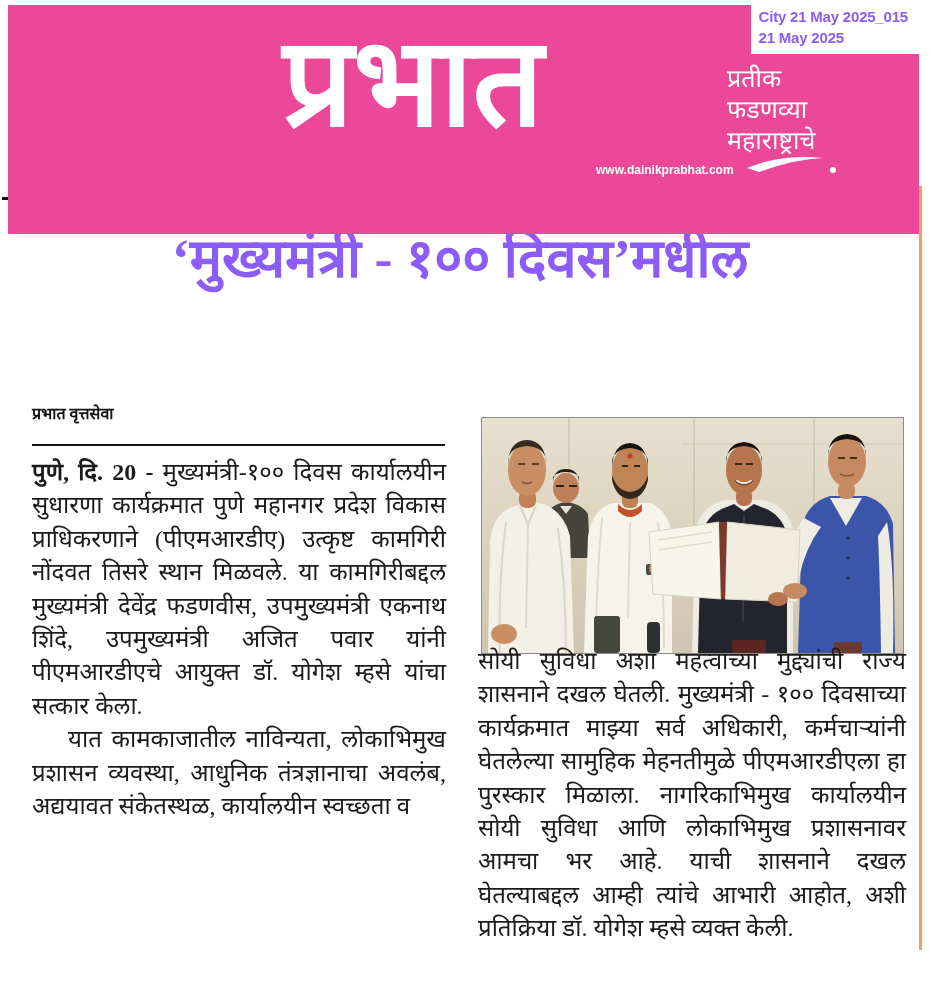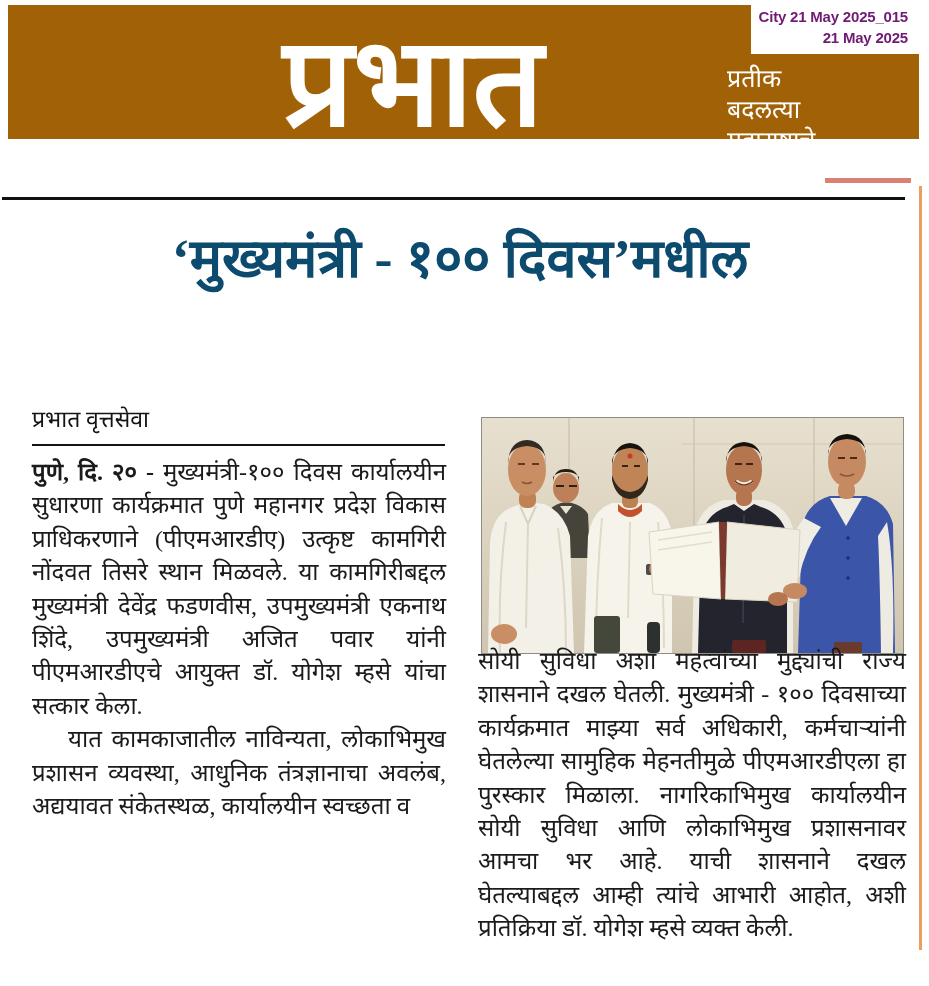--- a/index.html
+++ b/index.html
@@ -2,28 +2,28 @@
 <html lang="mr"><head>
 <meta charset="utf-8">
 <style>
   html,body{margin:0;padding:0;background:#ffffff;}
   .page{
     position:relative;width:929px;height:986px;background:#ffffff;
     font-family:"Liberation Serif", serif;overflow:hidden;
   }
   
   .edition-meta{
-    position:absolute;top:6px;right:21px;text-align:right;z-index:5;
-    font-family:"Liberation Sans", sans-serif;color:#701a75;
+    position:absolute;top:6px;right:21px;text-align:left;z-index:5;
+    font-family:"Liberation Sans", sans-serif;color:#8b5cf6;
     font-size:15px;font-weight:600;letter-spacing:-0.2px;line-height:21px;
   }
   
   .masthead{
-    position:absolute;left:8px;top:5px;width:911px;height:134px;
-    background:#a16207;z-index:1;
+    position:absolute;left:8px;top:5px;width:911px;height:229px;
+    background:#ec4899;z-index:1;
   }
   .corner-notch{
     position:absolute;top:0;right:0;width:168px;height:49px;background:#ffffff;
   }
   .logo{
     position:absolute;left:95px;top:-16px;width:620px;height:190px;
     display:flex;align-items:center;justify-content:center;
     color:#ffffff;font-weight:700;font-size:124px;line-height:190px;
     font-family:"Liberation Serif", serif;white-space:nowrap;
   }
@@ -39,24 +39,24 @@
   .banner-red-sliver{
     position:absolute;left:825px;top:178px;width:86px;height:5px;background:#d98173;
   }
   
   .top-rule{position:absolute;left:2px;top:197px;width:903px;height:3px;background:#101010;}
   .byline-rule{position:absolute;left:32px;top:444px;width:413px;height:2px;background:#141414;}
   .right-accent-rule{position:absolute;left:919px;top:186px;width:3px;height:764px;background:#e8a062;}
   
   .headline{
     position:absolute;left:18px;top:218px;width:884px;text-align:center;
-    color:#0c4a6e;font-weight:700;font-size:54px;line-height:82px;
-  }
-  
-  .byline{position:absolute;left:32px;top:402px;font-size:23px;font-weight:400;color:#141414;}
+    color:#8b5cf6;font-weight:700;font-size:54px;line-height:82px;
+  }
+  
+  .byline{position:absolute;left:32px;top:402px;font-size:16px;font-weight:700;color:#141414;}
   
   .col{color:#1b1b1b;font-size:24px;line-height:33.4px;text-align:justify;}
   .col p{margin:0;}
   .col p.indent{text-indent:36px;}
   .col-left{position:absolute;left:32px;top:456px;width:414px;}
   .col-right{position:absolute;left:478px;top:645px;width:428px;}
   .dateline{font-weight:700;}
   
   .photo{
     position:absolute;left:481px;top:417px;width:421px;height:235px;
@@ -72,42 +72,42 @@
   <div class="edition-meta">
     <div>City  21 May 2025_015</div>
     <div>21 May 2025</div>
   </div>
 
   <div class="masthead">
     <div class="corner-notch"></div>
     <div class="logo">प्रभात</div>
     <div class="tagline">
       <div>प्रतीक</div>
-      <div>बदलत्या</div>
+      <div>फडणव्या</div>
       <div>महाराष्ट्राचे</div>
     </div>
     <svg class="tagline-swoosh" width="100" height="26" viewBox="0 0 100 26">
       <path d="M2,18 Q35,4 78,8 Q50,9 14,22 Z" fill="#ffffff"></path>
       <circle cx="88" cy="20" r="3" fill="#ffffff"></circle>
     </svg>
     <div class="site-url">www.dainikprabhat.com</div>
   </div>
   <div class="banner-red-sliver"></div>
 
   <div class="top-rule"></div>
 
   <div class="headline">
     <div>‘मुख्यमंत्री - १०० दिवस’मधील</div>
   </div>
 
   <div class="byline">प्रभात वृत्तसेवा</div>
   <div class="byline-rule"></div>
 
   <div class="col col-left">
-    <p><span class="dateline">पुणे, दि. २० - </span><span>मुख्यमंत्री-१०० दिवस कार्यालयीन सुधारणा कार्यक्रमात पुणे महानगर प्रदेश विकास प्राधिकरणाने (पीएमआरडीए) उत्कृष्ट कामगिरी नोंदवत तिसरे स्थान मिळवले. या कामगिरीबद्दल मुख्यमंत्री देवेंद्र फडणवीस, उपमुख्यमंत्री एकनाथ शिंदे, उपमुख्यमंत्री अजित पवार यांनी पीएमआरडीएचे आयुक्त डॉ. योगेश म्हसे यांचा सत्कार केला.</span></p>
+    <p><span class="dateline">पुणे, दि. 20 - </span><span>मुख्यमंत्री-१०० दिवस कार्यालयीन सुधारणा कार्यक्रमात पुणे महानगर प्रदेश विकास प्राधिकरणाने (पीएमआरडीए) उत्कृष्ट कामगिरी नोंदवत तिसरे स्थान मिळवले. या कामगिरीबद्दल मुख्यमंत्री देवेंद्र फडणवीस, उपमुख्यमंत्री एकनाथ शिंदे, उपमुख्यमंत्री अजित पवार यांनी पीएमआरडीएचे आयुक्त डॉ. योगेश म्हसे यांचा सत्कार केला.</span></p>
     <p class="indent">यात कामकाजातील नाविन्यता, लोकाभिमुख प्रशासन व्यवस्था, आधुनिक तंत्रज्ञानाचा अवलंब, अद्ययावत संकेतस्थळ, कार्यालयीन स्वच्छता व</p>
   </div>
 
   <div class="photo" role="img" aria-label="Ceremony photo: four dignitaries — two in white kurtas, one in a dark bandhgala and one in a royal-blue Nehru jacket — jointly holding an open felicitation folder in front of a beige panelled wall.">
     <svg width="421" height="235" viewBox="0 0 421 235">
       <defs>
         <linearGradient id="wallgrad" x1="0" y1="0" x2="0" y2="1">
           <stop offset="0" stop-color="#e8e0cf"></stop>
           <stop offset="1" stop-color="#cfc5b0"></stop>
         </linearGradient>

